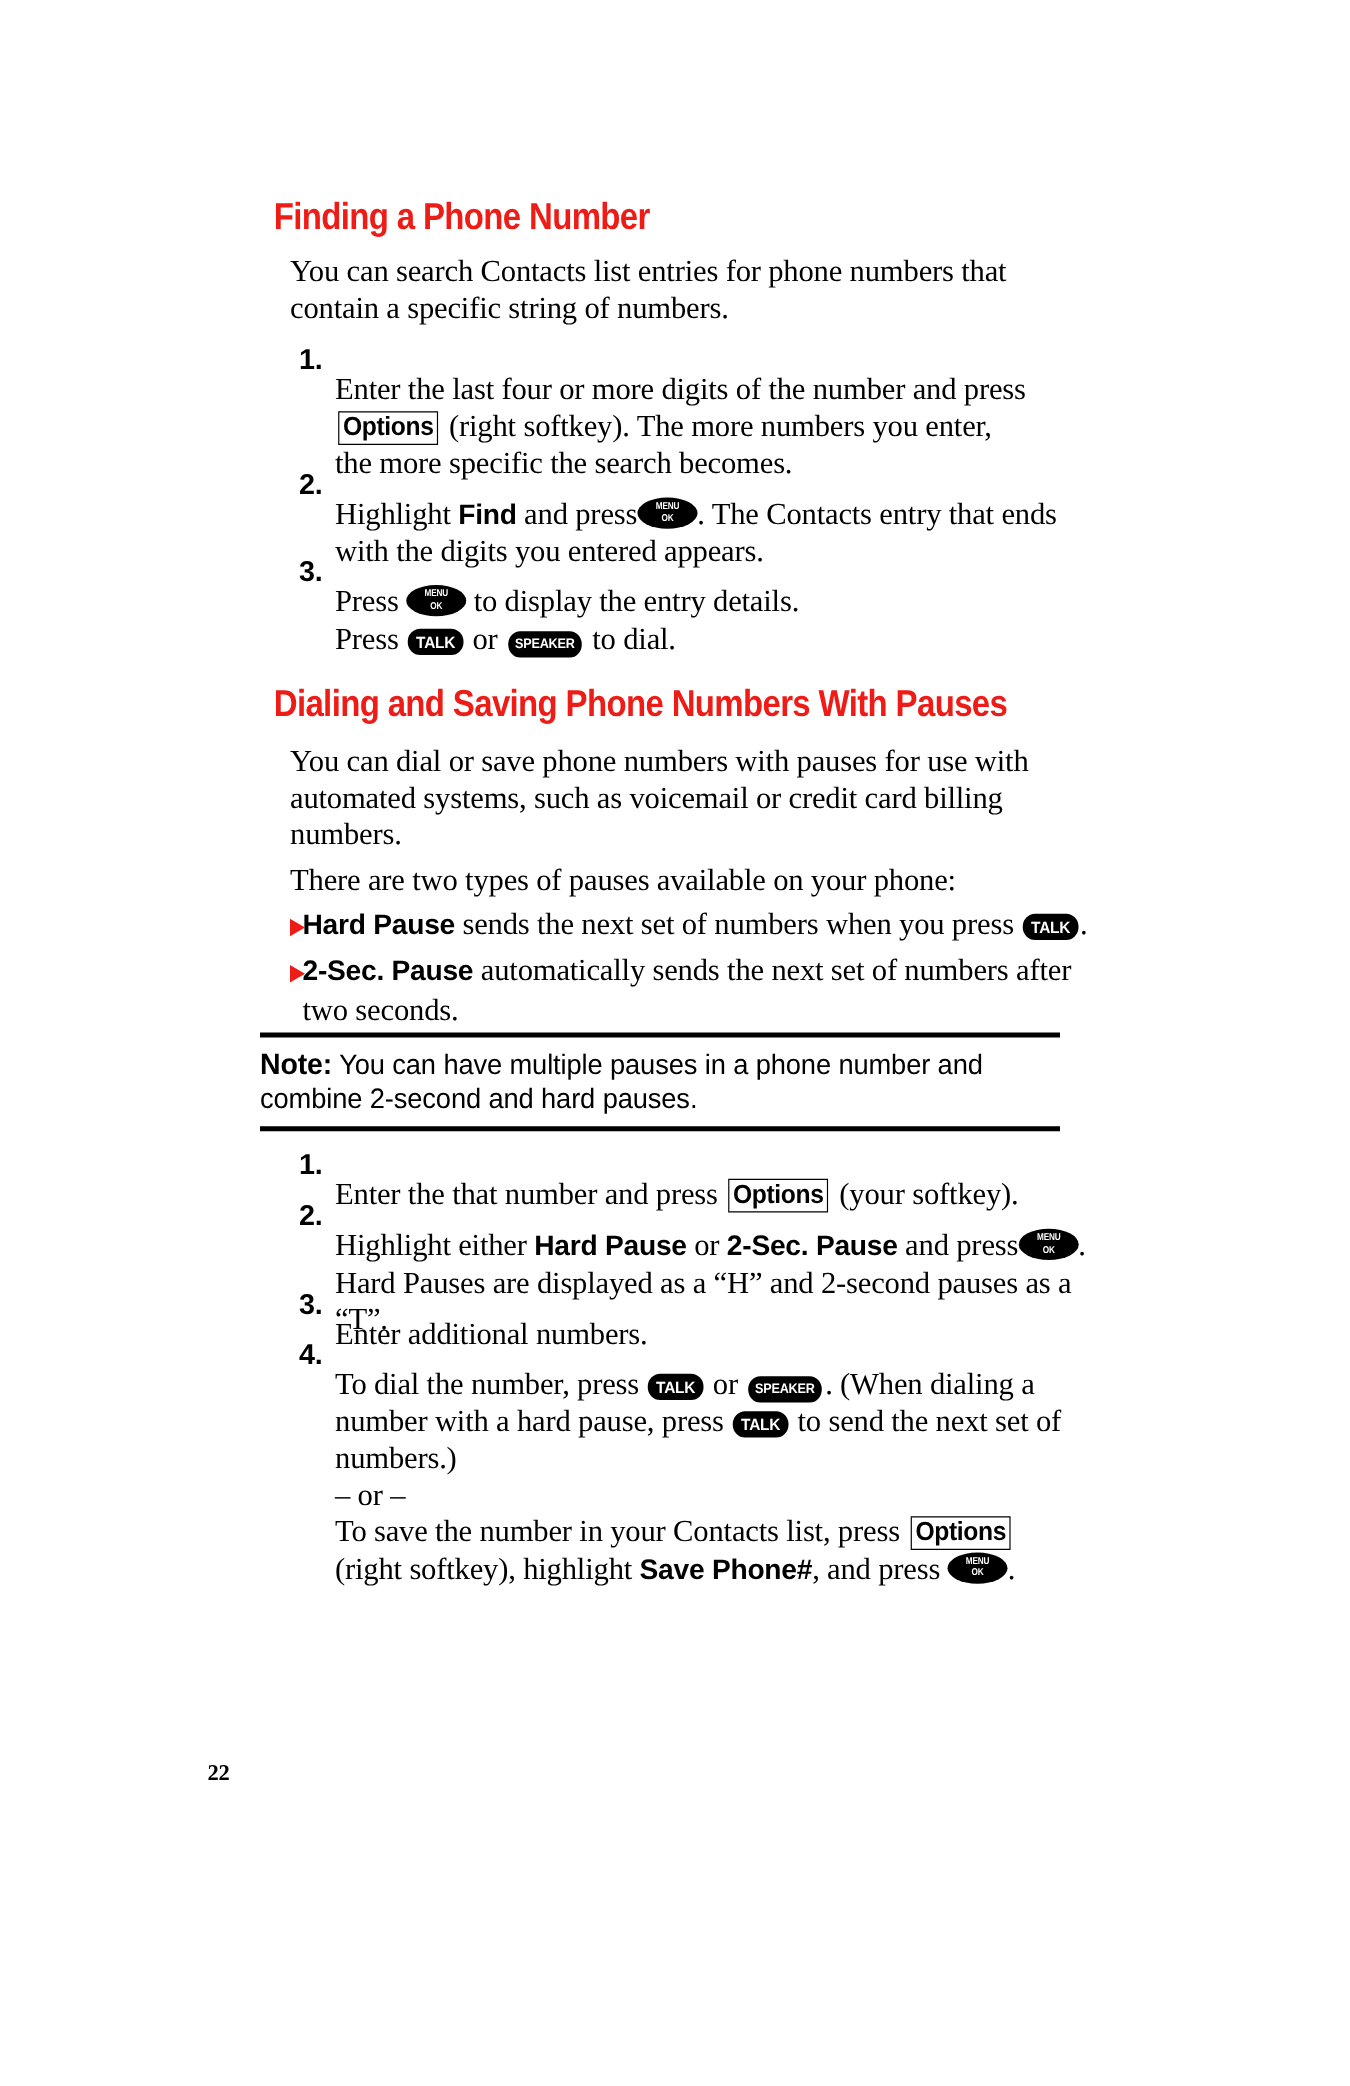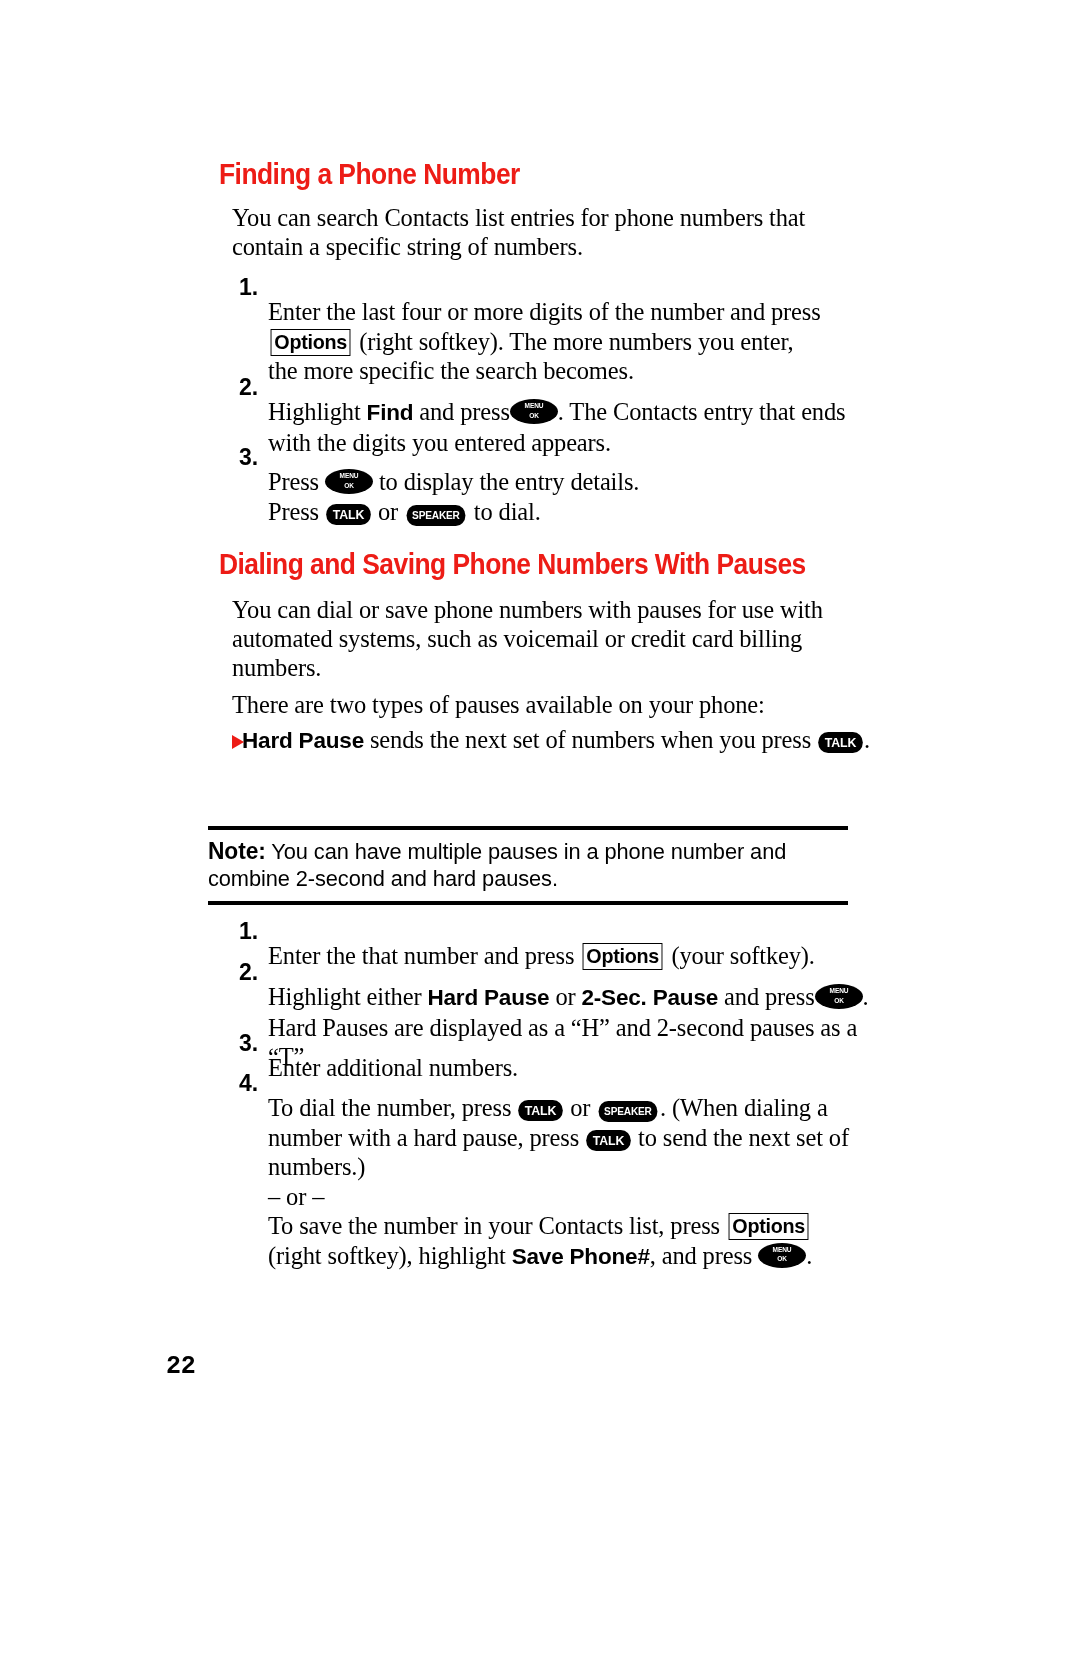--- a/index.html
+++ b/index.html
@@ -191,24 +191,24 @@
     transform-origin: left top;
   }
   #note-body .note-label {
     font-weight: bold;
     font-size: 23.5px;
   }
 
   
   #page-number {
     position: absolute;
-    left: 166px; top: 1352px;
-    font-family: Liberation Mono, monospace;
-    font-weight: bold;
-    font-size: 25px;
+    left: 166px; top: 1408px;
+    font-family: Liberation Serif, serif;
+    font-weight: bold;
+    font-size: 18px;
     letter-spacing: -0.2px;
   }
 </style>
 </head>
 <body>
 
 <div class="page">
 
   <div id="heading-finding" class="h-red">Finding a Phone Number</div>
 
@@ -248,20 +248,25 @@
 
   <div class="body-text" style="left:232px; top:595px; width:610px;">You can dial or save phone numbers with pauses for use with automated systems, such as voicemail or credit card billing numbers.</div>
 
   <div class="bul-item" style="left:232px; top:724px; width:640px;">
     <span class="tri"></span>
     <span class="txt"><b>Hard Pause</b>
       <span>sends the next set of numbers when you press</span>
       <span class="key-pill key-talk">TALK</span><span>.</span></span>
   </div>
 
+  <div class="bul-item" style="left:232px; top:761px; width:650px;">
+    <span class="tri"></span>
+    <span class="txt"><b>2-Sec. Pause</b>
+      <span>automatically sends the next set of numbers after two seconds.</span></span>
+  </div>
 
   <div id="note-box">
     <div class="note-rule"></div>
     <div id="note-body"><span class="note-label">Note:</span> <span>You can have multiple pauses in a phone number and combine 2-second and hard pauses.</span></div>
     <div class="note-rule"></div>
   </div>
 
   <div class="num-item" style="left:228px; top:917px; width:640px;">
     <span class="num">1.</span>
     <span class="txt"><span>Enter the that number and press</span>

